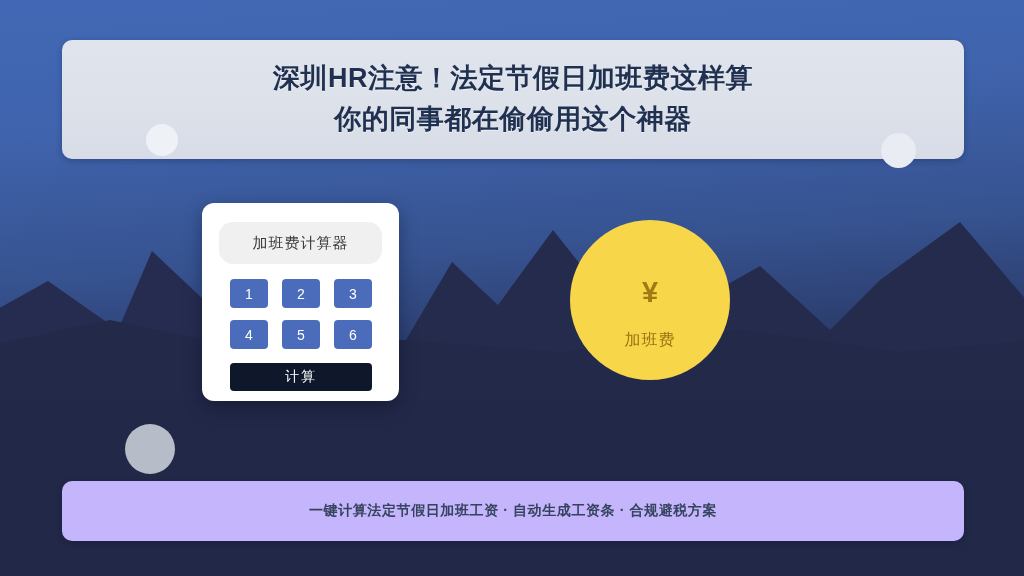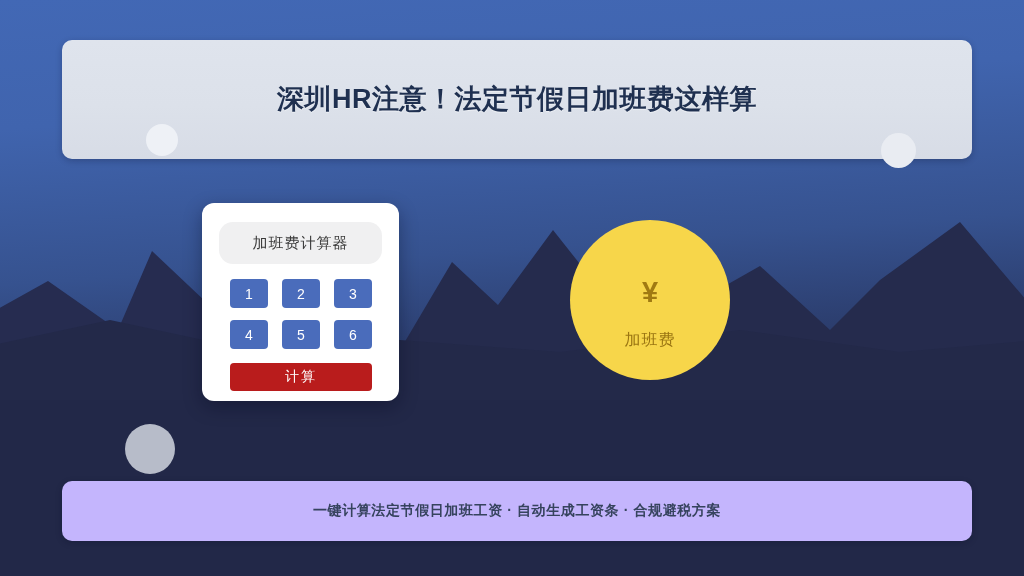--- a/index.html
+++ b/index.html
@@ -28,21 +28,20 @@
     position: absolute;
     left: 0; top: 0;
     width: 1024px; height: 576px;
   }
 
   
   .card {
     position: absolute;
     border-radius: 10px;
     overflow: hidden;
-    padding-left: 8px;
   }
 
   
   #header-card {
     left: 62px; top: 40px;
     width: 902px; height: 119px;
     background: linear-gradient(180deg, #dfe4ed 0%, #dce1ea 55%, #d7dce6 100%);
     box-shadow: 0 2px 6px rgba(10,16,40,0.25);
   }
   #header-title {
@@ -126,21 +125,21 @@
     font-size: 14px;
     display: flex;
     align-items: center;
     justify-content: center;
     cursor: pointer;
   }
   #calc-submit {
     position: absolute;
     left: 28px; top: 160px;
     width: 142px; height: 28px;
-    background: #b91c1c;
+    background: #0f172a;
     border-radius: 4px;
     color: #ffffff;
     font-size: 14px;
     letter-spacing: 2px;
     display: flex;
     align-items: center;
     justify-content: center;
     cursor: pointer;
   }
 
@@ -187,20 +186,21 @@
     <polygon points="400,350 452,262 498,305 553,230 640,340 700,300 760,266 830,330 880,280 960,222 1060,340 1060,430 400,430" fill="#252b4d"></polygon>
 
     <polygon points="-40,352 110,320 260,352 400,340 560,352 740,330 900,352 1060,338 1060,576 -40,576" fill="#232949"></polygon>
     <rect x="-40" y="400" width="1104" height="200" fill="#222848"></rect>
   </svg>
 
   <div class="card" id="header-card">
     <div class="deco" id="deco-header-left"></div>
     <div id="header-title">
       <span class="ln">深圳HR注意！法定节假日加班费这样算</span>
+      <span class="ln">你的同事都在偷偷用这个神器</span>
     </div>
   </div>
   <div class="deco" id="deco-header-right"></div>
 
   <div id="calculator">
     <div id="calc-titlebar">
       <span id="calc-title-text">加班费计算器</span>
     </div>
     <div id="calc-keypad">
       <div class="key">1</div>

